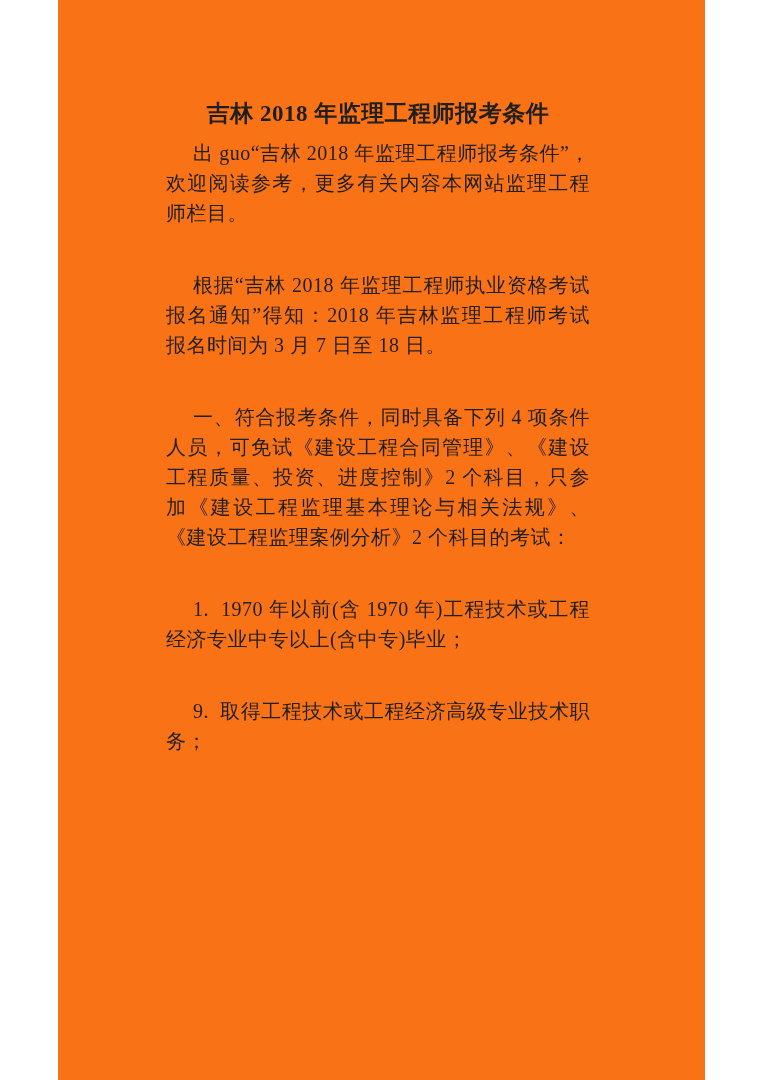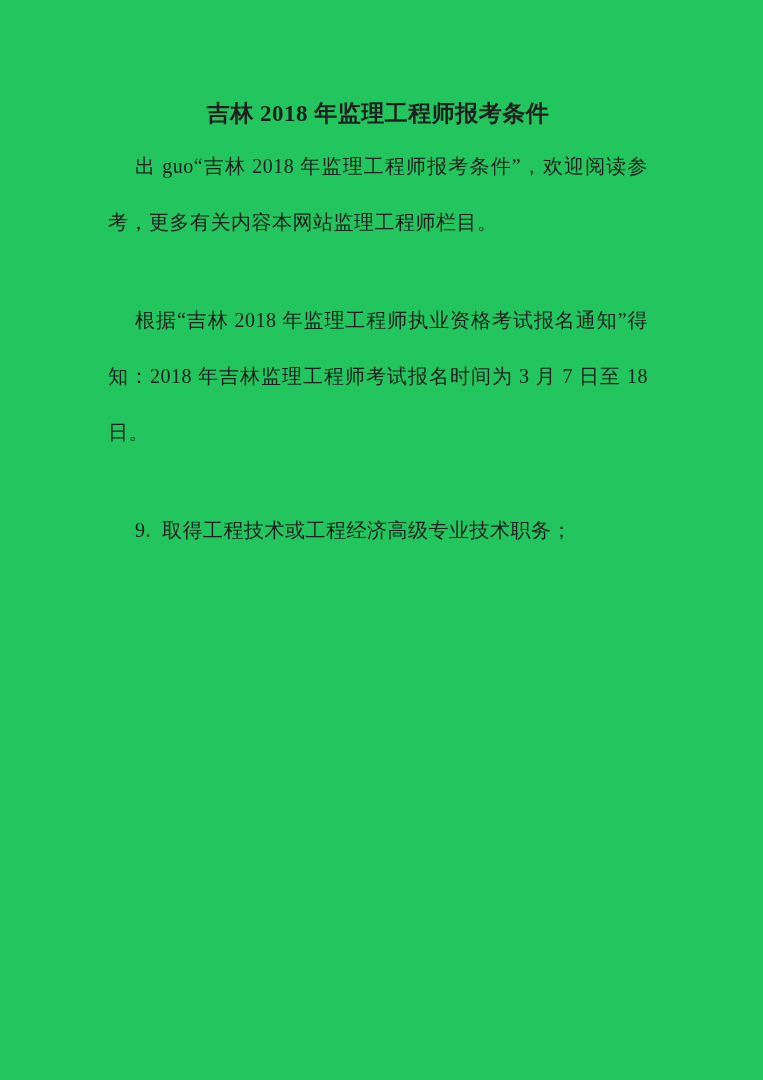--- a/index.html
+++ b/index.html
@@ -3,43 +3,43 @@
 <meta charset="utf-8">
 <title>吉林 2018 年监理工程师报考条件</title>
 <style>
   html, body {
     margin: 0;
     padding: 0;
     background: #ffffff;
   }
   .doc-page {
     position: relative;
-    width: 763px;
+    width: 647px;
     height: 1080px;
     margin: 0 auto;
-    background: #22c55e;
+    background: #f97316;
     box-sizing: border-box;
     padding: 99px 115px 0 108px;
     overflow: hidden;
     font-family: "Liberation Serif", "DejaVu Serif", serif;
     color: #1f1f1f;
   }
   .doc-title {
     margin: 0;
     font-size: 23px;
     line-height: 30px;
     font-weight: 700;
     text-align: center;
     letter-spacing: 0.5px;
     white-space: pre-wrap;
   }
   .para {
     margin: 42px 0 0 0;
     font-size: 20px;
-    line-height: 56px;
+    line-height: 30px;
     text-align: justify;
     text-indent: 27px;
     letter-spacing: 0.5px;
     white-space: pre-wrap;
   }
   .para.first {
     margin-top: 9px;
   }
 </style>
 </head>
@@ -47,16 +47,18 @@
 
 <div class="doc-page">
   <h1 class="doc-title">吉林 2018 年监理工程师报考条件</h1>
 
   <p class="para first">出 guo“吉林 2018 年监理工程师报考条件”，欢迎阅读参考，更多有关内容本网站监理工程师栏目。</p>
 
   <p class="para">根据“吉林 2018 年监理工程师执业资格考试报名通知”得知：2018 年吉林监理工程师考试报名时间为 3 月 7 日至 18 日。</p>
 
 
 
+  <p class="para">一、符合报考条件，同时具备下列 4 项条件人员，可免试《建设工程合同管理》、《建设工程质量、投资、进度控制》2 个科目，只参加《建设工程监理基本理论与相关法规》、《建设工程监理案例分析》2 个科目的考试：</p>
 
+  <p class="para">1.  1970 年以前(含 1970 年)工程技术或工程经济专业中专以上(含中专)毕业；</p>
 
   <p class="para">9.  取得工程技术或工程经济高级专业技术职务；</p>
 </div>
 
 </body></html>

